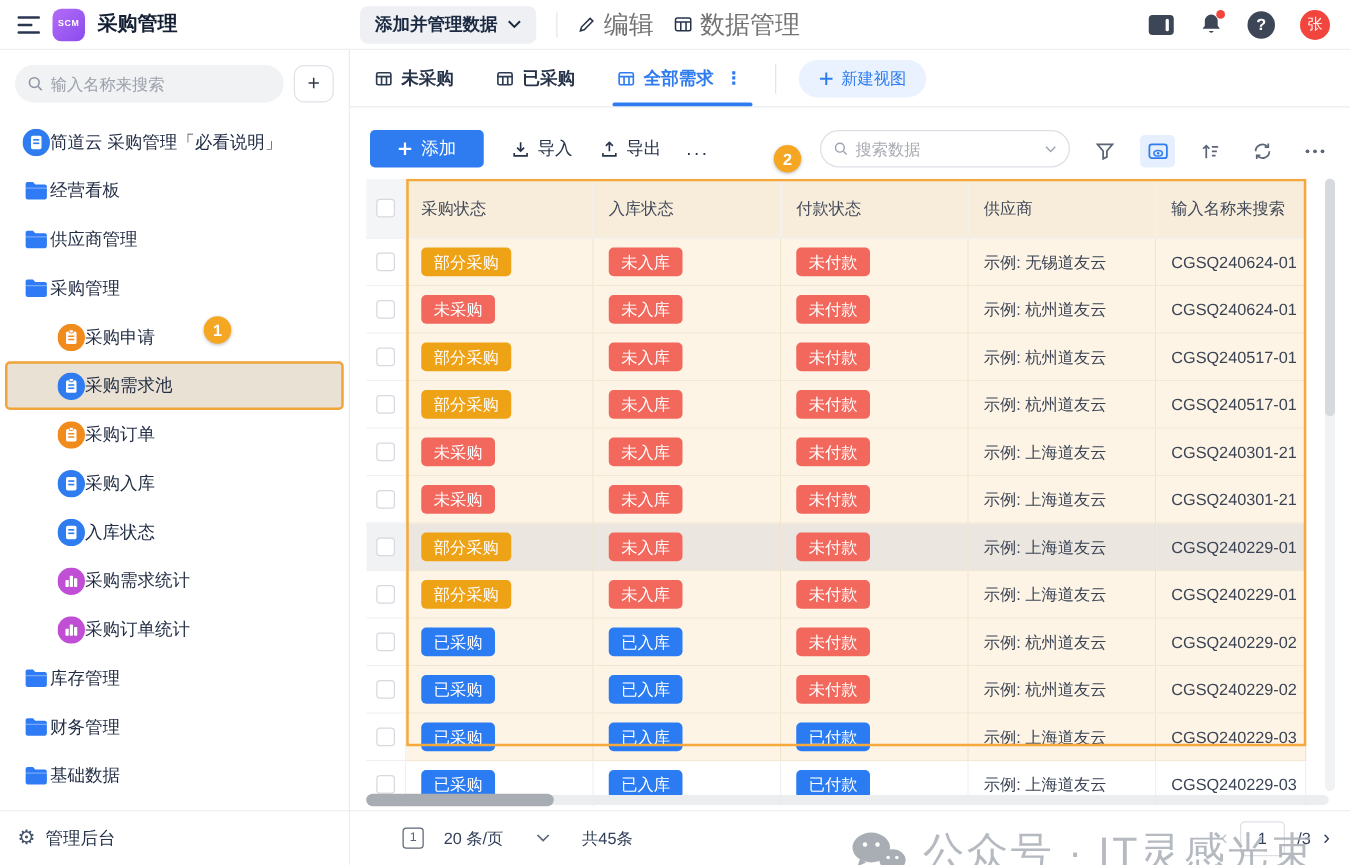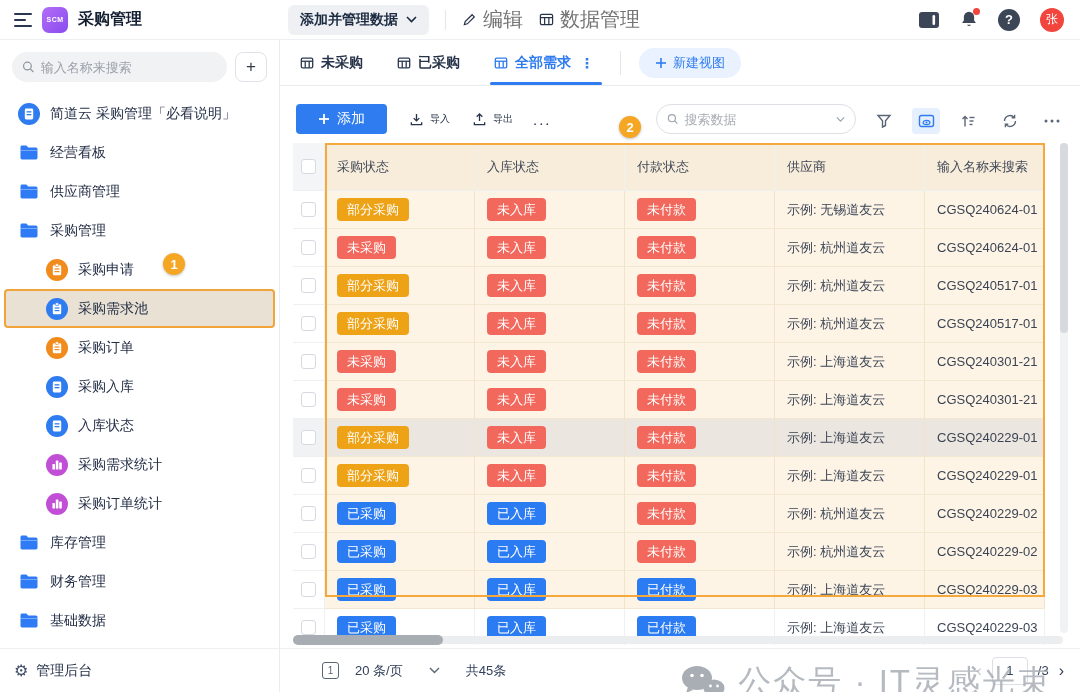--- a/index.html
+++ b/index.html
@@ -36,21 +36,21 @@
     border-right:1px solid #eaecef; z-index:20;}
   .side-search { display:flex; align-items:center; gap:8px; padding:12px 12px 4px 12px;}
   .search-pill { flex:1; height:30px; background:#f1f2f4; border-radius:16px; display:flex; align-items:center;
     gap:6px; padding:0 10px; }
   .search-pill input { border:none; outline:none; background:transparent; font-size:13px; color:#4c1d95; width:100%;
     font-family:inherit;}
   .search-pill input::placeholder { color:#9ba1ab; }
   .plus-btn { width:32px; height:30px; border:1px solid #dfe2e7; border-radius:8px; background:#fff;
     font-size:17px; color:#333b4a; display:flex; align-items:center; justify-content:center; cursor:pointer;}
   .nav { padding-top:8px; }
-  .nav-item { height:39px; display:flex; align-items:center; gap:10px; padding:0 12px; font-size:14px;
+  .nav-item { height:39px; display:flex; align-items:center; padding:0 12px; font-size:14px;
     color:#242f46; cursor:pointer; position:relative; margin:0 4px; border:2px solid transparent; border-radius:4px;}
   .nav-item.indent { padding-left:40px; }
   .nav-item.selected { background:#e9e1d3; border-color:#f0a43a; }
   .nav-icon { width:22px; height:22px; flex:0 0 22px; display:flex; align-items:center; justify-content:center;}
   .nav-label { white-space:nowrap; overflow:hidden; text-overflow:ellipsis; }
   .side-admin { position:absolute; bottom:0; left:0; width:100%; height:44px; border-top:1px solid #edeff2;
     display:flex; align-items:center; gap:8px; padding-left:14px; font-size:14px; color:#28344a; cursor:pointer;
     background:#fff;}
   .gear-glyph { font-size:16px; color:#42506a; line-height:1;}
   
@@ -62,21 +62,21 @@
   .tab.active::after { content:""; position:absolute; left:-4px; right:-8px; bottom:0; height:3px;
     background:#2e7cf0; border-radius:2px;}
   .tab .dots { color:#2e7cf0; font-size:14px; letter-spacing:0; margin-left:2px; font-weight:bold;}
   .tabs-div { width:1px; height:24px; background:#e3e6ea; margin:0 18px 0 -8px;}
   .newview { background:#e9f2fe; color:#2e7cf0; font-size:13px; height:30px; padding:0 16px; border-radius:16px;
     display:flex; align-items:center; gap:6px; cursor:pointer;}
   
   .toolbar { margin:18px 14px 0 16px; height:30px; display:flex; align-items:center; position:relative;}
   .btn-add { background:#2e7cf0; color:#fff; font-size:14px; height:30px; padding:0 22px; border-radius:4px;
     display:flex; align-items:center; gap:7px; cursor:pointer; border:none; font-family:inherit;}
-  .tool-act { display:flex; align-items:center; gap:6px; font-size:10px; color:#273349; margin-left:22px; cursor:pointer;}
+  .tool-act { display:flex; align-items:center; gap:6px; font-size:14px; color:#273349; margin-left:22px; cursor:pointer;}
   .tool-dots { margin-left:20px; color:#273349; font-size:15px; letter-spacing:2px; cursor:pointer;}
   .toolbar-right { margin-left:auto; display:flex; align-items:flex-end; gap:14px;}
   .data-search { width:200px; height:30px; border:1px solid #dde0e5; border-radius:16px; background:#fff;
     display:flex; align-items:center; gap:6px; padding:0 10px;}
   .data-search input { border:none; outline:none; font-size:13px; width:100%; color:#333; background:transparent;
     font-family:inherit;}
   .data-search input::placeholder { color:#a8abb2; }
   .icon-btn { width:28px; height:26px; display:flex; align-items:center; justify-content:center; border-radius:4px;
     cursor:pointer; color:#5a6576;}
   .icon-btn.active { background:#e6effd; }

